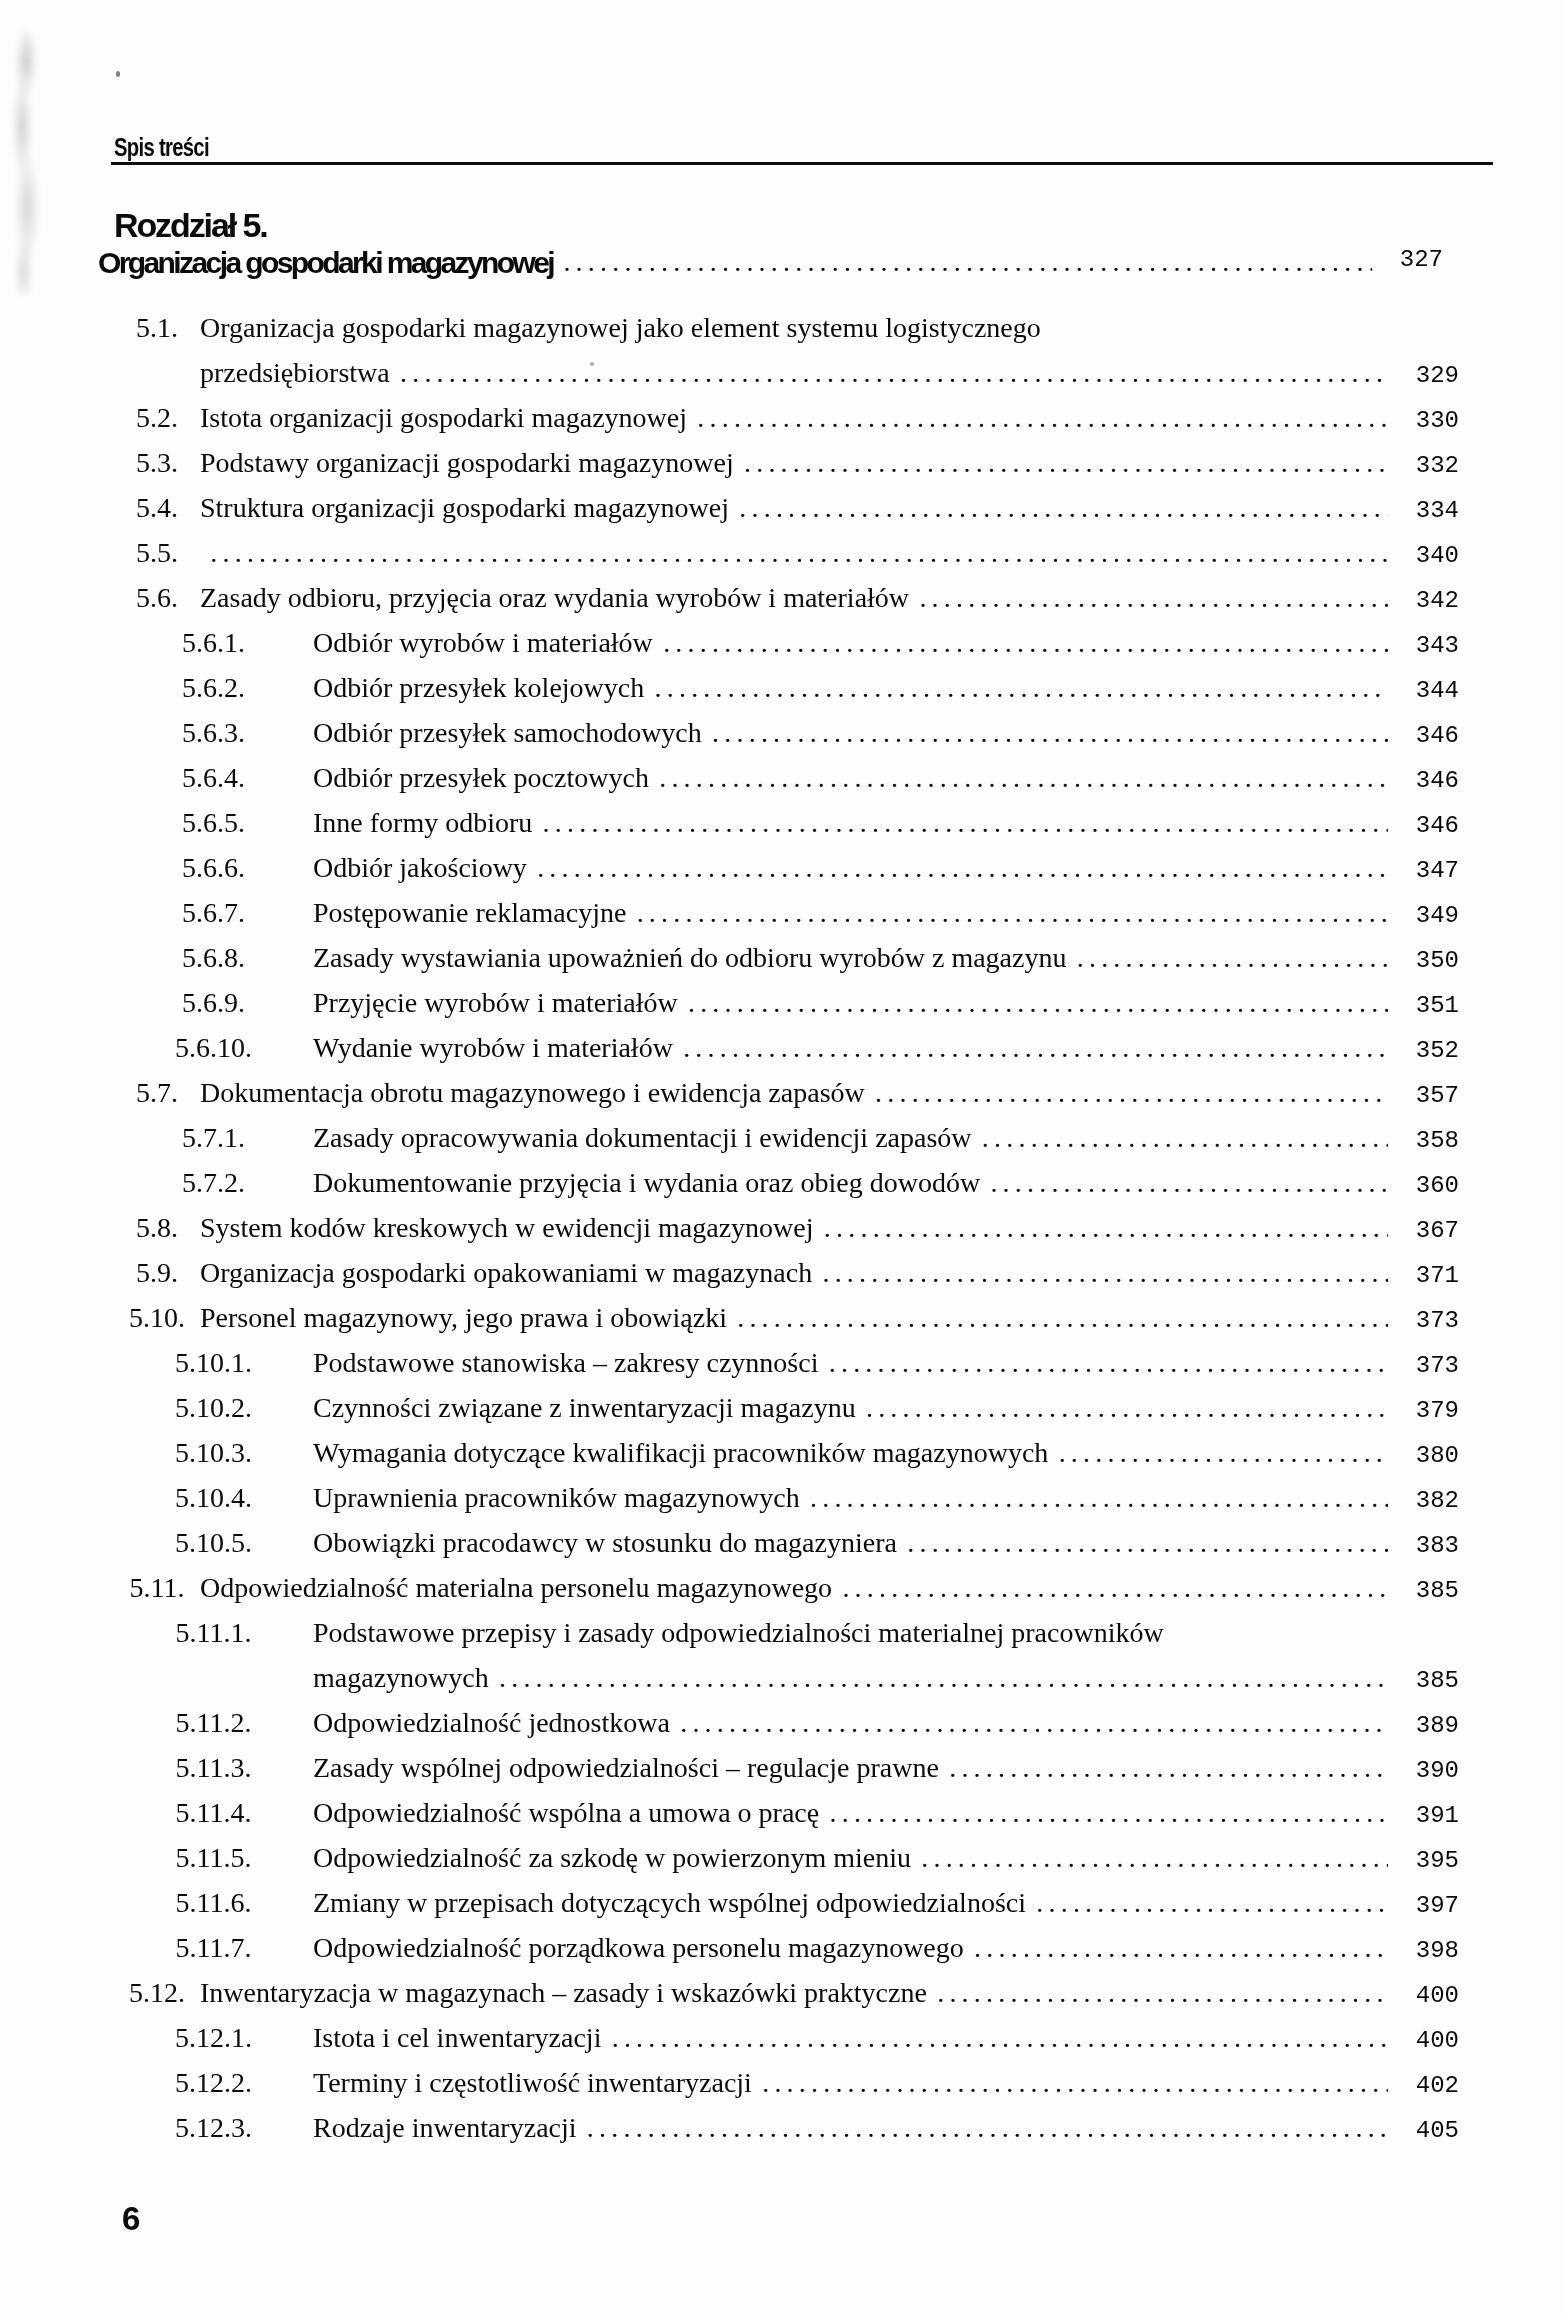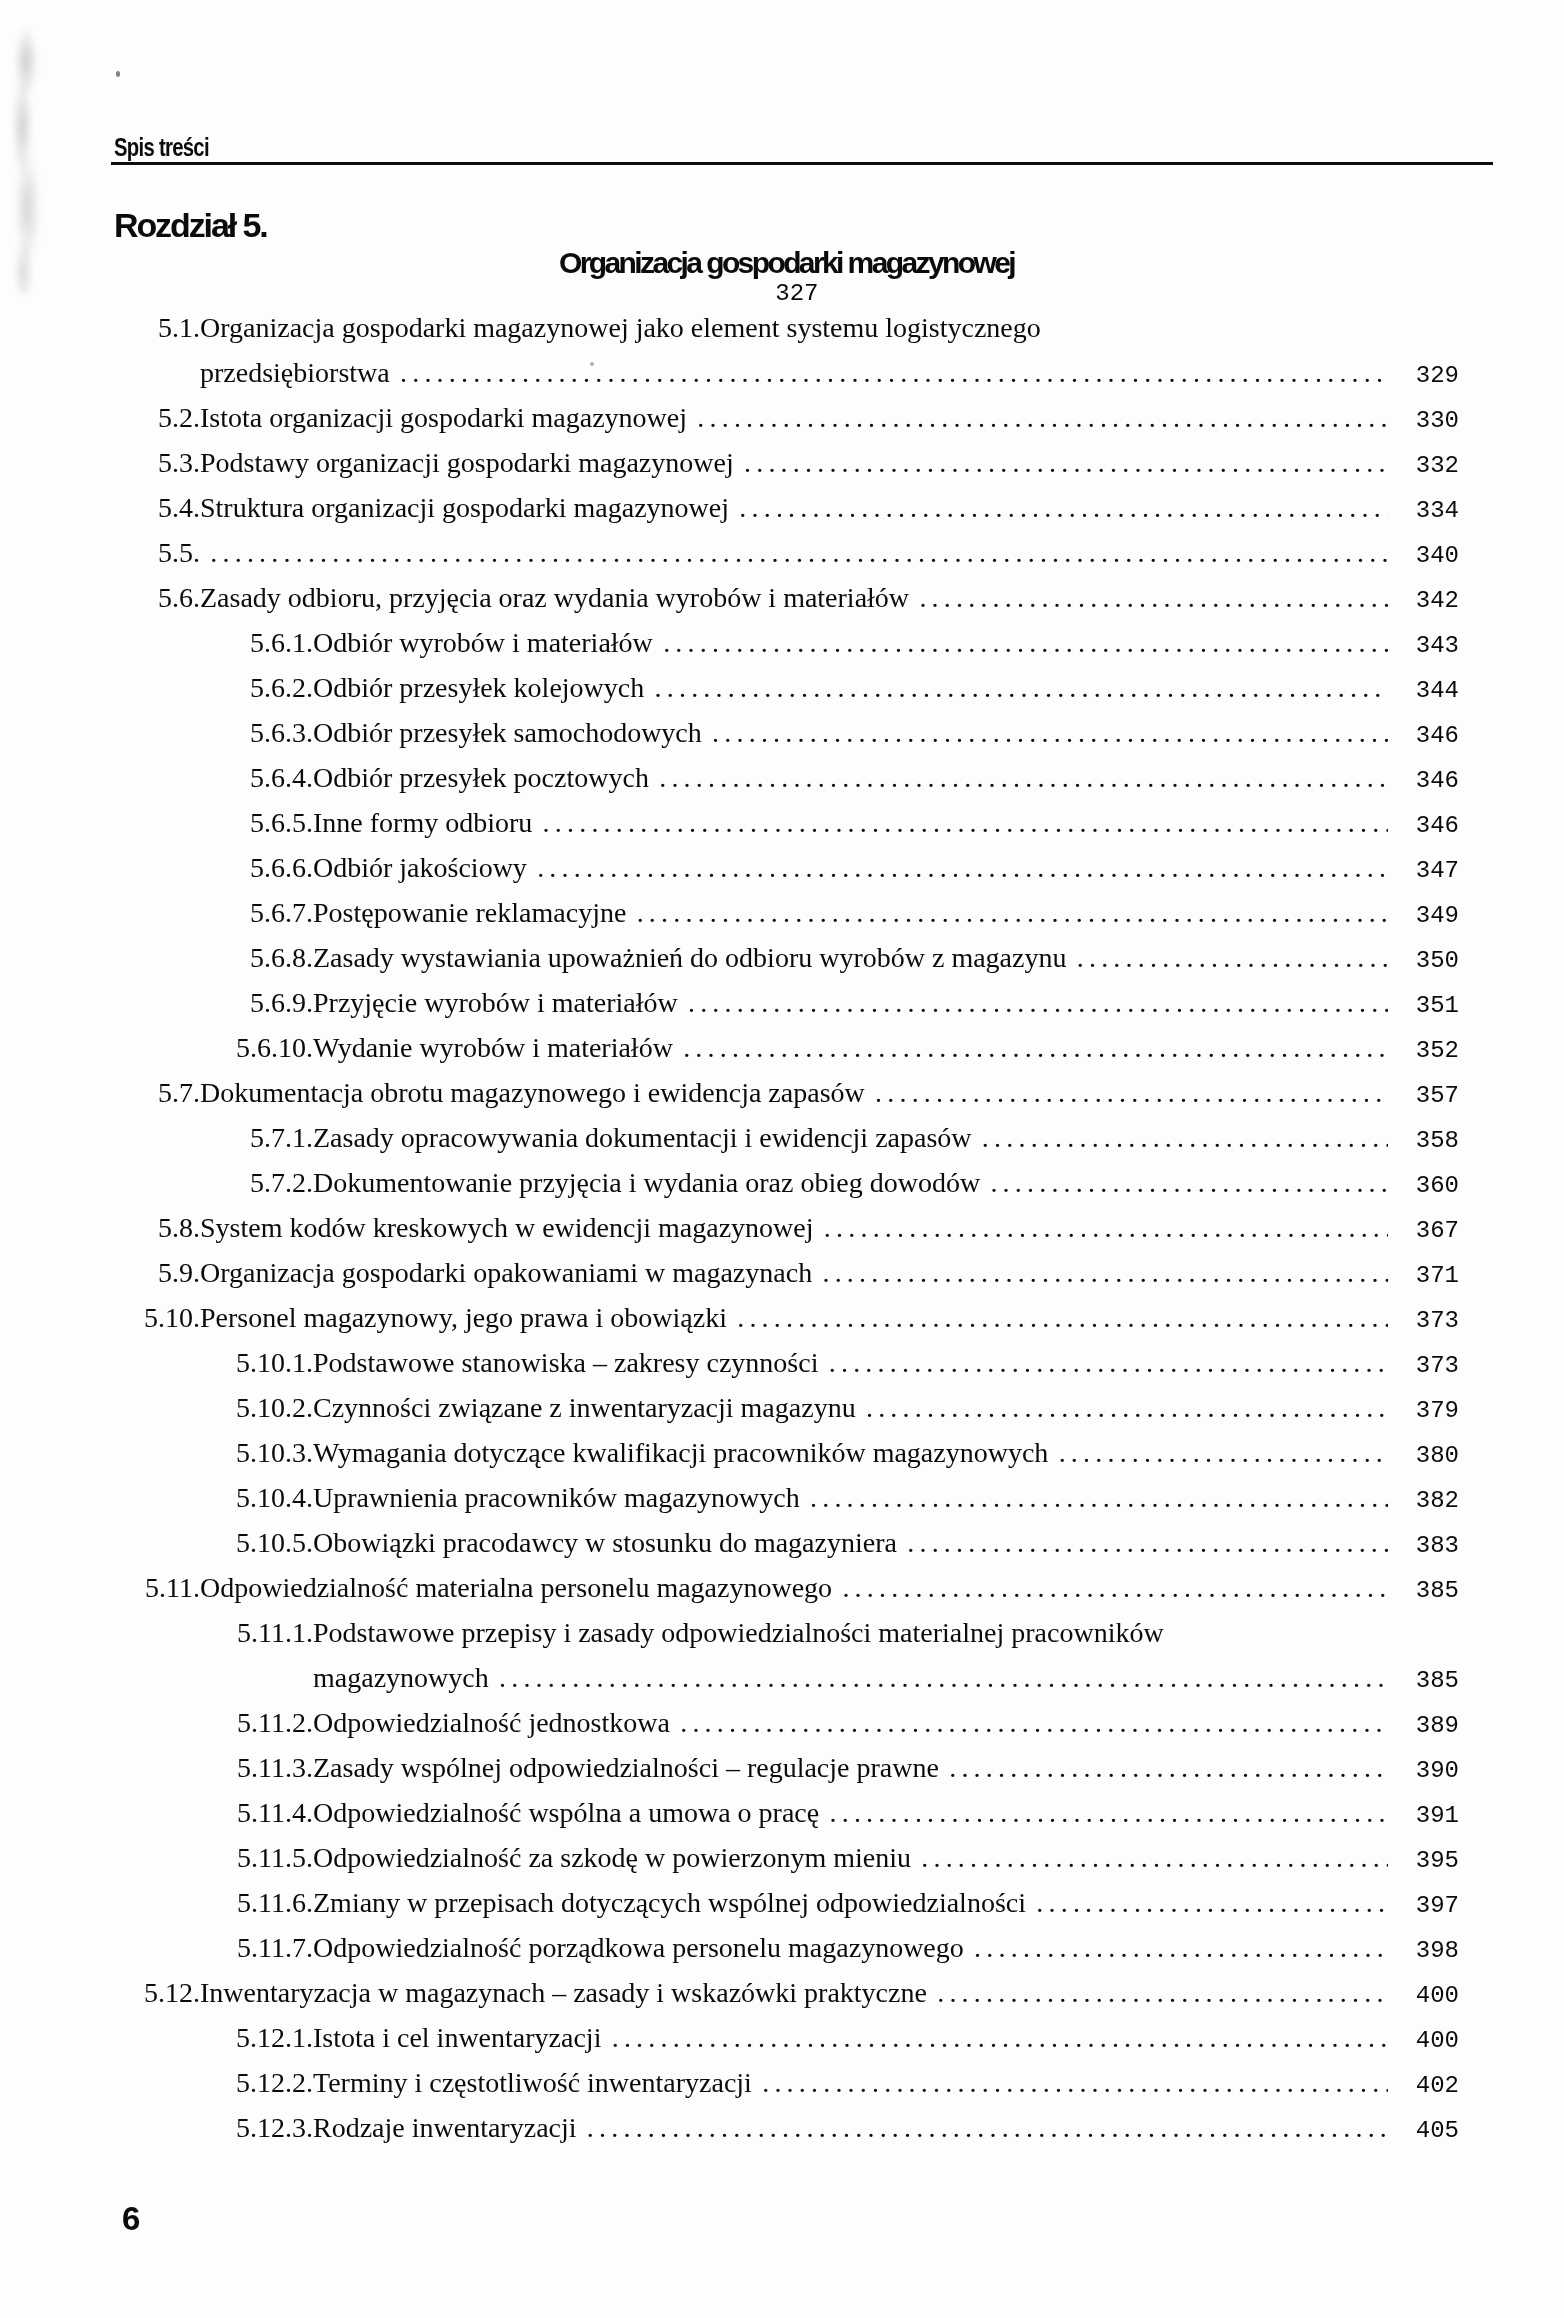--- a/index.html
+++ b/index.html
@@ -28,37 +28,37 @@
   }
 
   
   .chapter-label {
     position: absolute; left: 114px; top: 206px;
     font-family: "Liberation Sans", sans-serif;
     font-weight: bold; font-size: 34px; letter-spacing: -2.1px;
     white-space: nowrap;
   }
   .chapter-row {
-    position: absolute; left: 114px; top: 246px; width: 1345px;
-    display: flex; align-items: center; flex-direction: column;
+    position: absolute; left: 98px; top: 246px; width: 1345px;
+    display: flex; align-items: flex-start;
   }
   .chapter-title {
     font-family: "Liberation Sans", sans-serif;
     font-weight: bold; font-size: 30px; letter-spacing: -2.6px;
     white-space: nowrap;
   }
 
   
   .toc { position: absolute; left: 114px; top: 305px; width: 1345px; }
   .row {
     display: flex; align-items: baseline;
     height: 45px; line-height: 45px; font-size: 28px;
     white-space: nowrap;
   }
-  .row .num { text-align: right; flex: none; }
+  .row .num { text-align: center; flex: none; }
   .row.lv1 .num { width: 86px; }
   .row.lv2 .num { width: 199px; }
   .row .title { flex: none; }
   .dots {
     flex: 1 1 0; min-width: 0; overflow: hidden;
     white-space: nowrap; margin-left: 10.3px; margin-right: 6.9px;
     letter-spacing: -0.9px;
     font-family: "Liberation Serif", "DejaVu Serif", serif;
     font-weight: normal; font-size: 28px;
   }

